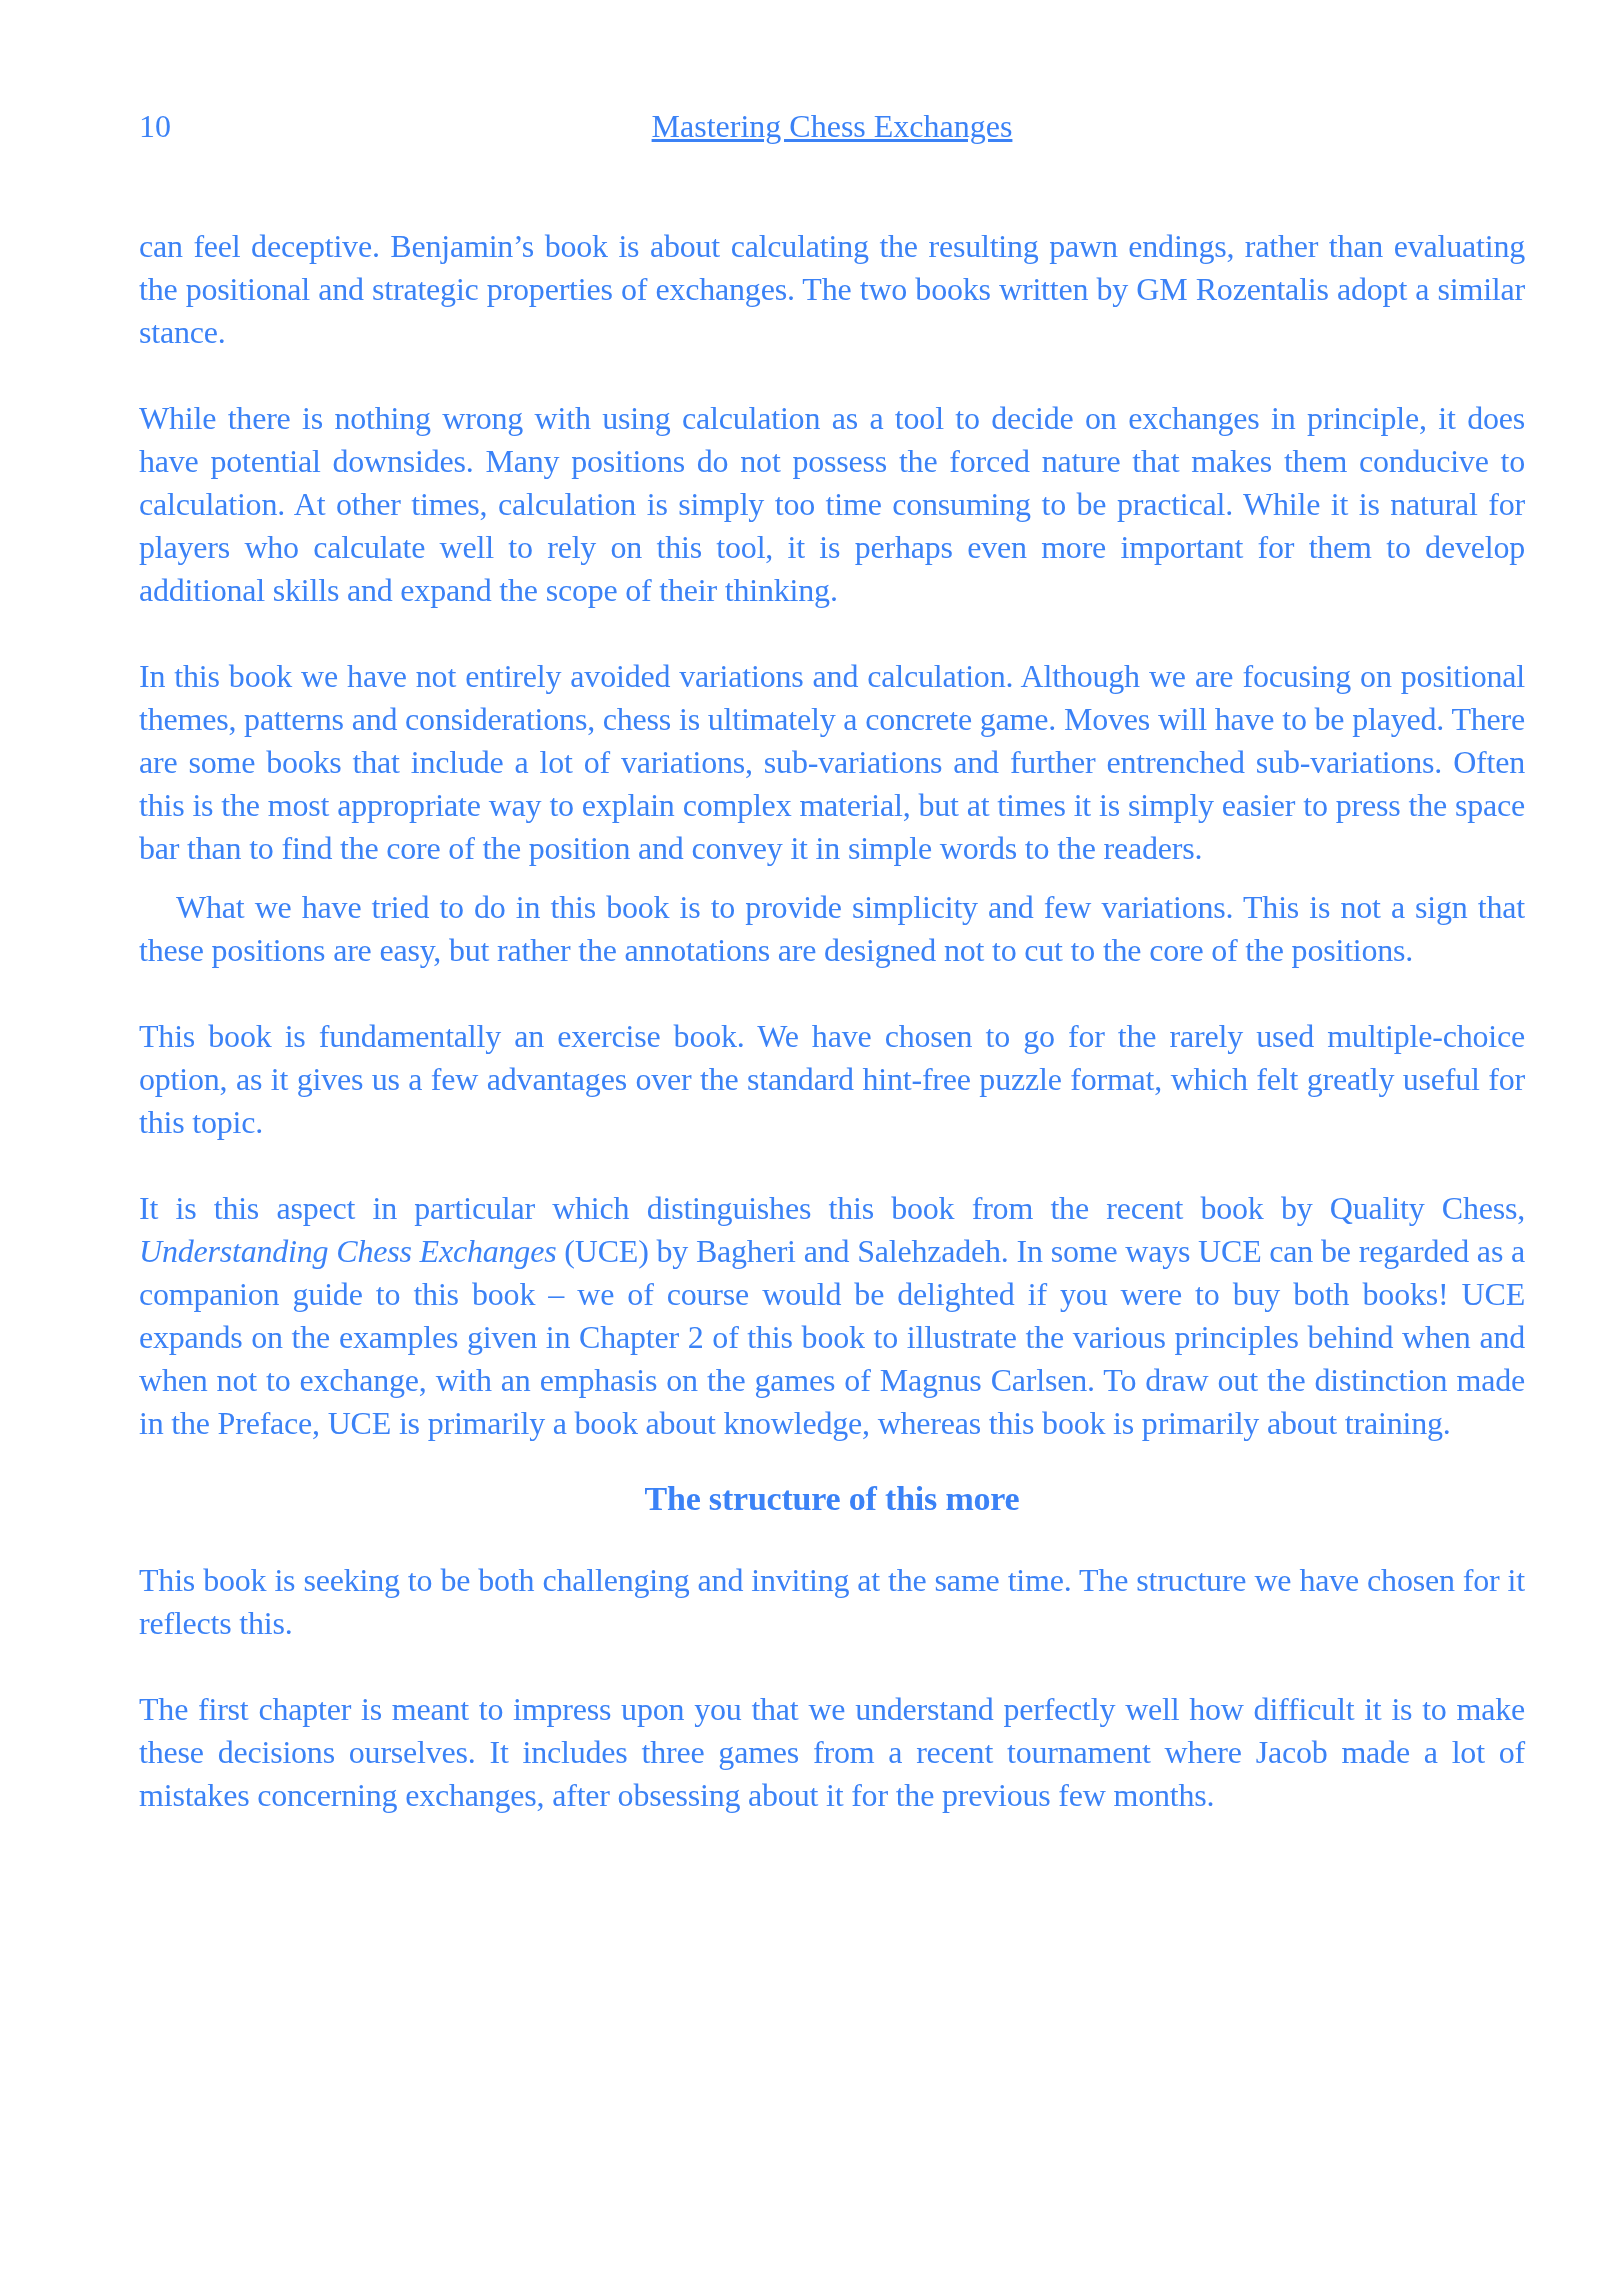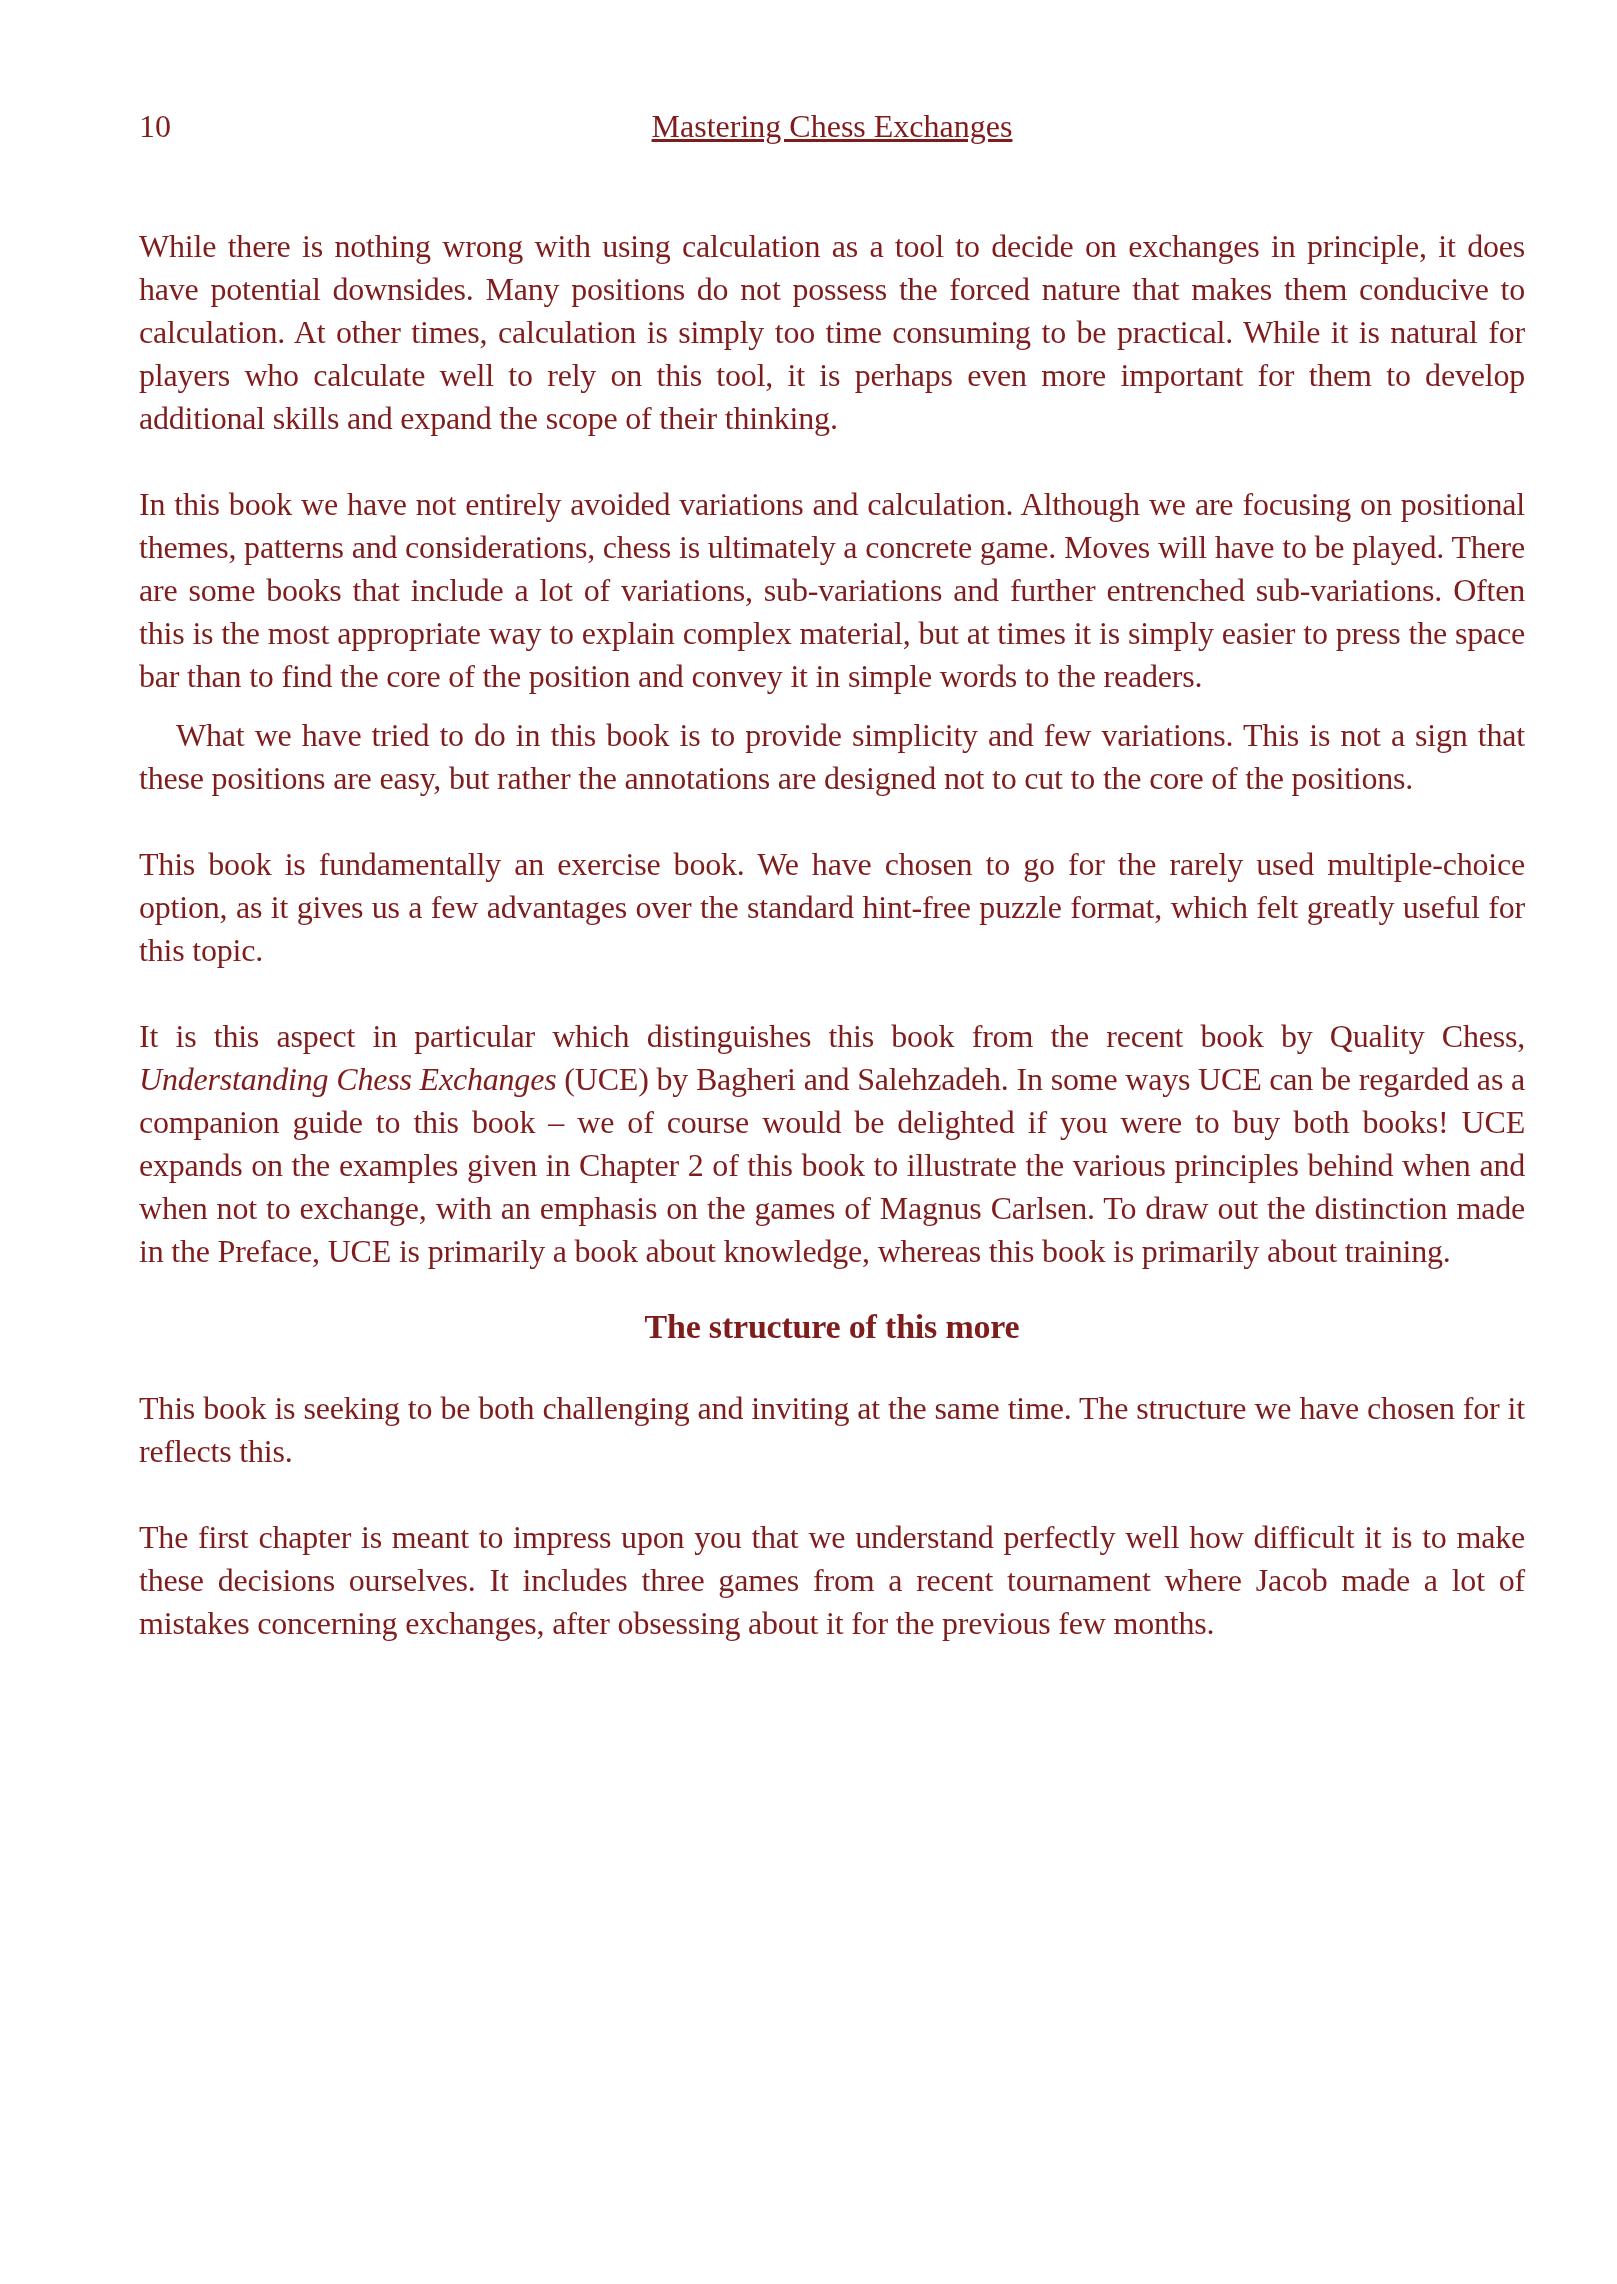--- a/index.html
+++ b/index.html
@@ -9,21 +9,21 @@
   }
   .page {
     position: relative;
     width: 1618px;
     height: 2284px;
     margin: 0 auto;
     background: #ffffff;
     box-sizing: border-box;
     padding: 105px 93px 0 139px;
     font-family: "Liberation Serif", "DejaVu Serif", serif;
-    color: #7f1d1d;
+    color: #3b82f6;
     overflow: hidden;
   }
   .page-header {
     position: relative;
     height: 43px;
     margin-bottom: 77px;
     font-size: 32px;
     line-height: 43px;
   }
   .page-number {
@@ -70,20 +70,21 @@
 
 <div class="page">
 
   <div class="page-header">
     <span class="page-number">10</span>
     <span class="running-title">Mastering Chess Exchanges</span>
   </div>
 
   <div class="body-text">
 
+    <p class="para-first">can feel deceptive. Benjamin’s book is about calculating the resulting pawn endings, rather than evaluating the positional and strategic properties of exchanges. The two books written by GM Rozentalis adopt a similar stance.</p>
 
     <p class="para-gap">While there is nothing wrong with using calculation as a tool to decide on exchanges in principle, it does have potential downsides. Many positions do not possess the forced nature that makes them conducive to calculation. At other times, calculation is simply too time consuming to be practical. While it is natural for players who calculate well to rely on this tool, it is perhaps even more important for them to develop additional skills and expand the scope of their thinking.</p>
 
     <p class="para-gap">In this book we have not entirely avoided variations and calculation. Although we are focusing on positional themes, patterns and considerations, chess is ultimately a concrete game. Moves will have to be played. There are some books that include a lot of variations, sub-variations and further entrenched sub-variations. Often this is the most appropriate way to explain complex material, but at times it is simply easier to press the space bar than to find the core of the position and convey it in simple words to the readers.</p>
 
     <p class="para-indent">What we have tried to do in this book is to provide simplicity and few variations. This is not a sign that these positions are easy, but rather the annotations are designed not to cut to the core of the positions.</p>
 
     <p class="para-gap">This book is fundamentally an exercise book. We have chosen to go for the rarely used multiple-choice option, as it gives us a few advantages over the standard hint-free puzzle format, which felt greatly useful for this topic.</p>
 
     <p class="para-gap"><span>It is this aspect in particular which distinguishes this book from the recent book by Quality Chess, </span><em class="book-title">Understanding Chess Exchanges</em><span> (UCE) by Bagheri and Salehzadeh. In some ways UCE can be regarded as a companion guide to this book – we of course would be delighted if you were to buy both books! UCE expands on the examples given in Chapter 2 of this book to illustrate the various principles behind when and when not to exchange, with an emphasis on the games of Magnus Carlsen. To draw out the distinction made in the Preface, UCE is primarily a book about knowledge, whereas this book is primarily about training.</span></p>

